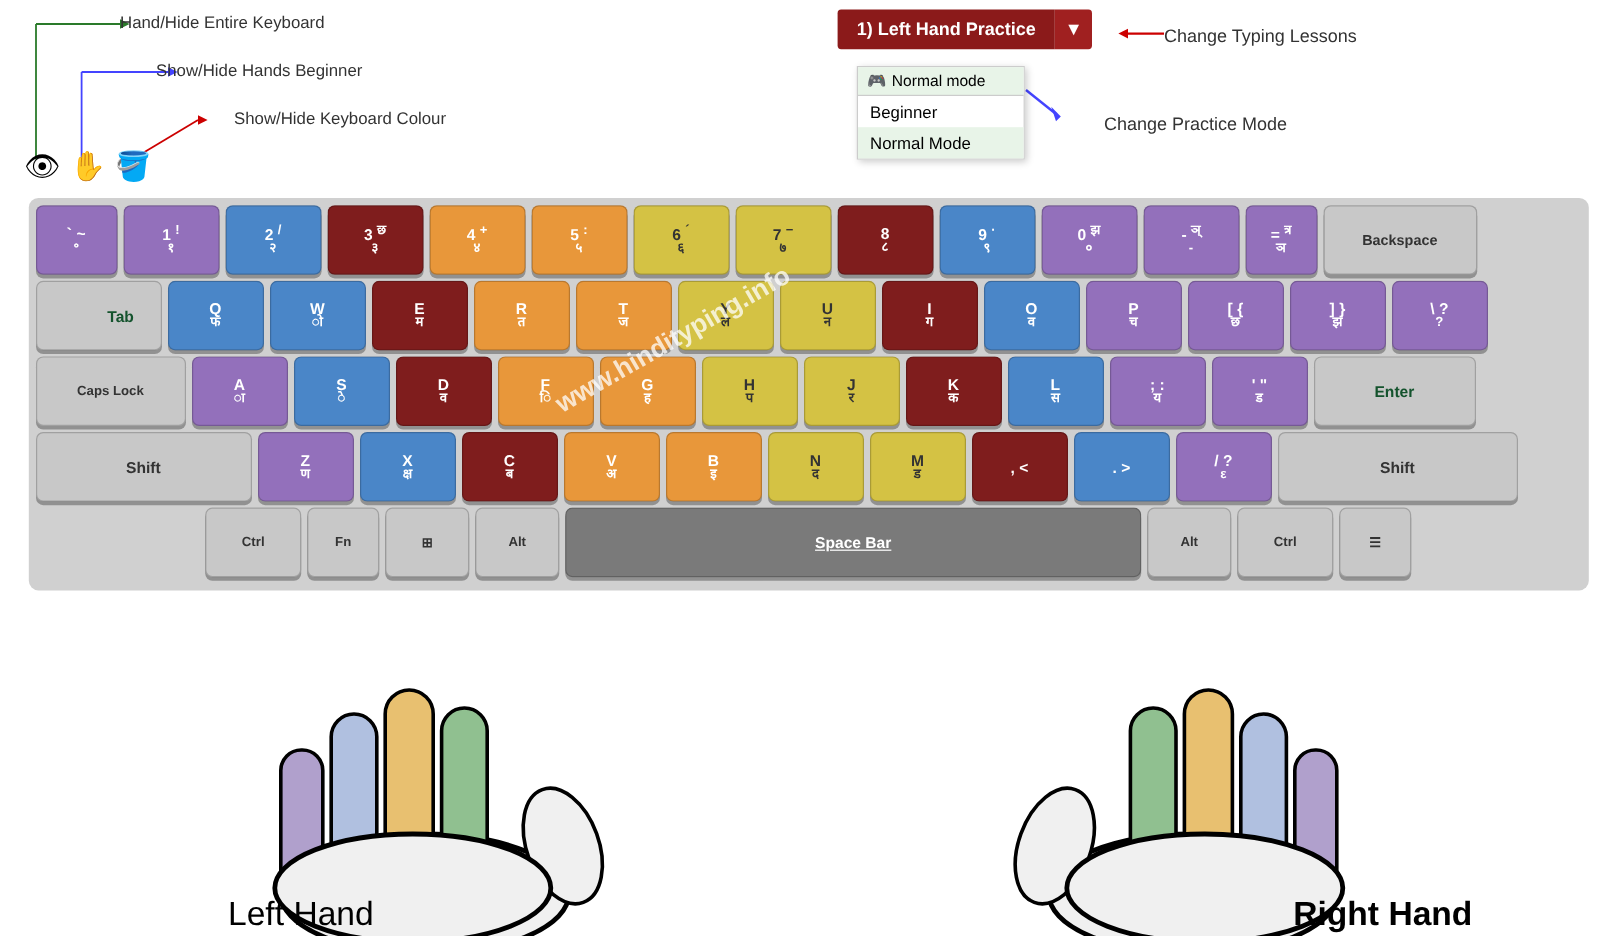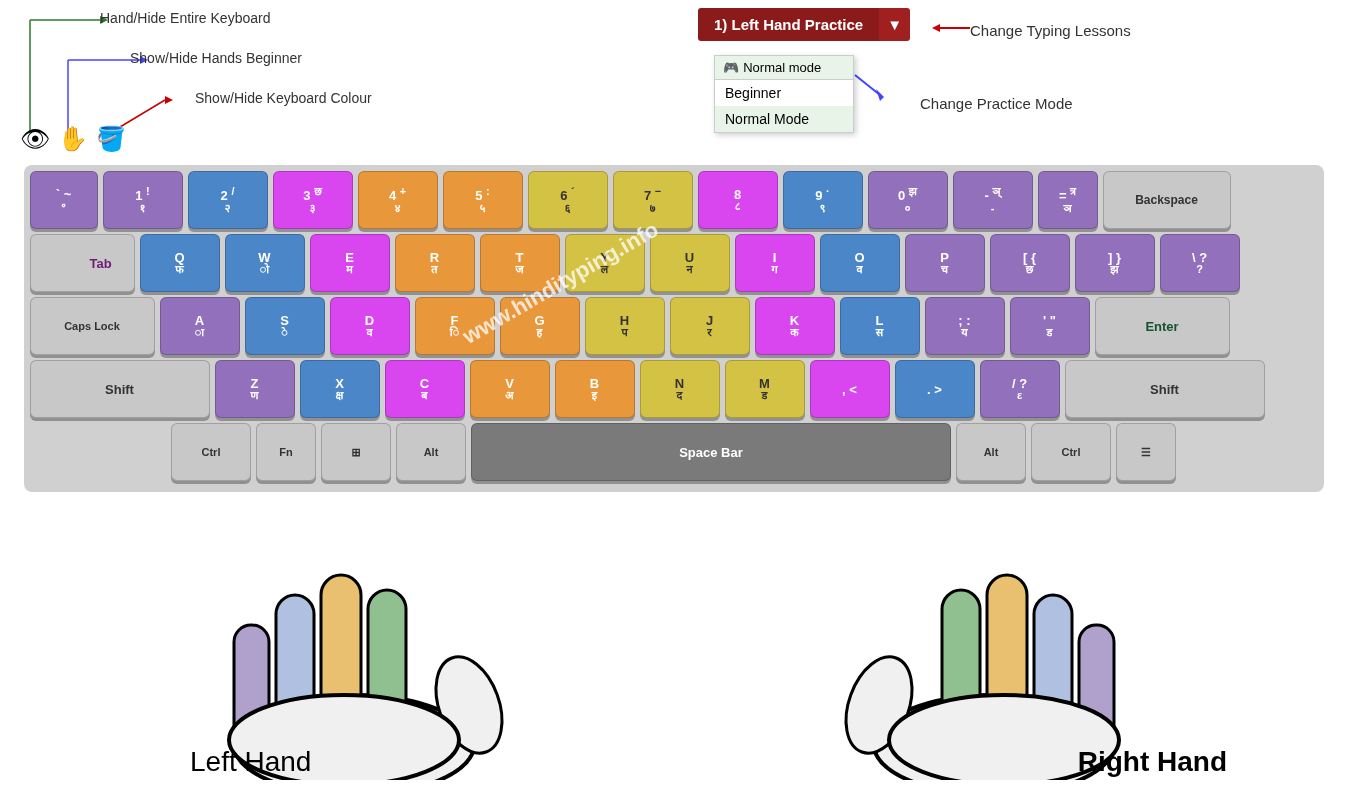--- a/index.html
+++ b/index.html
@@ -128,21 +128,21 @@
     }
 
     .key .hindi-char {
       font-size: 11px;
       line-height: 1;
     }
 
     
     .c-purple { background: #9370BB; }
     .c-blue { background: #4A86C8; }
-    .c-green { background: #d946ef; }
+    .c-green { background: #7f1d1d; }
     .c-orange { background: #E8973A; }
     .c-yellow { background: #D4C244; }
     .c-light-gray { background: #C8C8C8; color: #333; }
     .c-dark-gray { background: #7A7A7A; }
 
     
     .space-row {
       display: flex;
       gap: 5px;
       justify-content: center;
@@ -352,21 +352,21 @@
       <div class="key c-purple" style="width:60px;">
         <span class="main-char">= <sup>त्र</sup></span>
         <span class="hindi-char">ञ</span>
       </div>
       <div class="key c-light-gray" style="width:128px; font-size:12px;">
         <span class="main-char" style="font-size:12px;">Backspace</span>
       </div>
     </div>
 
     <div class="key-row">
-      <div class="key c-light-gray" style="width:105px; font-size:13px; color:#701a75;padding-left:37px;">
+      <div class="key c-light-gray" style="width:105px; font-size:13px; color:#14532d;padding-left:37px;">
         <span class="main-char">Tab</span>
       </div>
       <div class="key c-blue" style="width:80px;">
         <span class="main-char">Q</span>
         <span class="hindi-char">फ</span>
       </div>
       <div class="key c-blue" style="width:80px;">
         <span class="main-char">W</span>
         <span class="hindi-char">ो</span>
       </div>
@@ -524,21 +524,21 @@
         </div>
       <div class="key c-light-gray" style="width:60px; color:#333; font-size:11px;">
           <span>Fn</span>
         </div>
       <div class="key c-light-gray" style="width:70px; color:#333; font-size:11px;">
           <span>⊞</span>
         </div>
       <div class="key c-light-gray" style="width:70px; color:#333; font-size:11px;">
           <span>Alt</span>
         </div>
-      <div class="key c-dark-gray" style="width:480px; font-size:14px;">
+      <div class="key c-dark-gray" style="width:480px; font-size:14px;text-decoration:underline;">
         <span class="main-char">Space Bar</span>
       </div>
       <div class="key c-light-gray" style="width:70px; color:#333; font-size:11px;">
           <span>Alt</span>
         </div>
       <div class="key c-light-gray" style="width:80px; color:#333; font-size:11px;">
           <span>Ctrl</span>
         </div>
       <div class="key c-light-gray" style="width:60px; color:#333; font-size:11px;">
           <span>☰</span>

